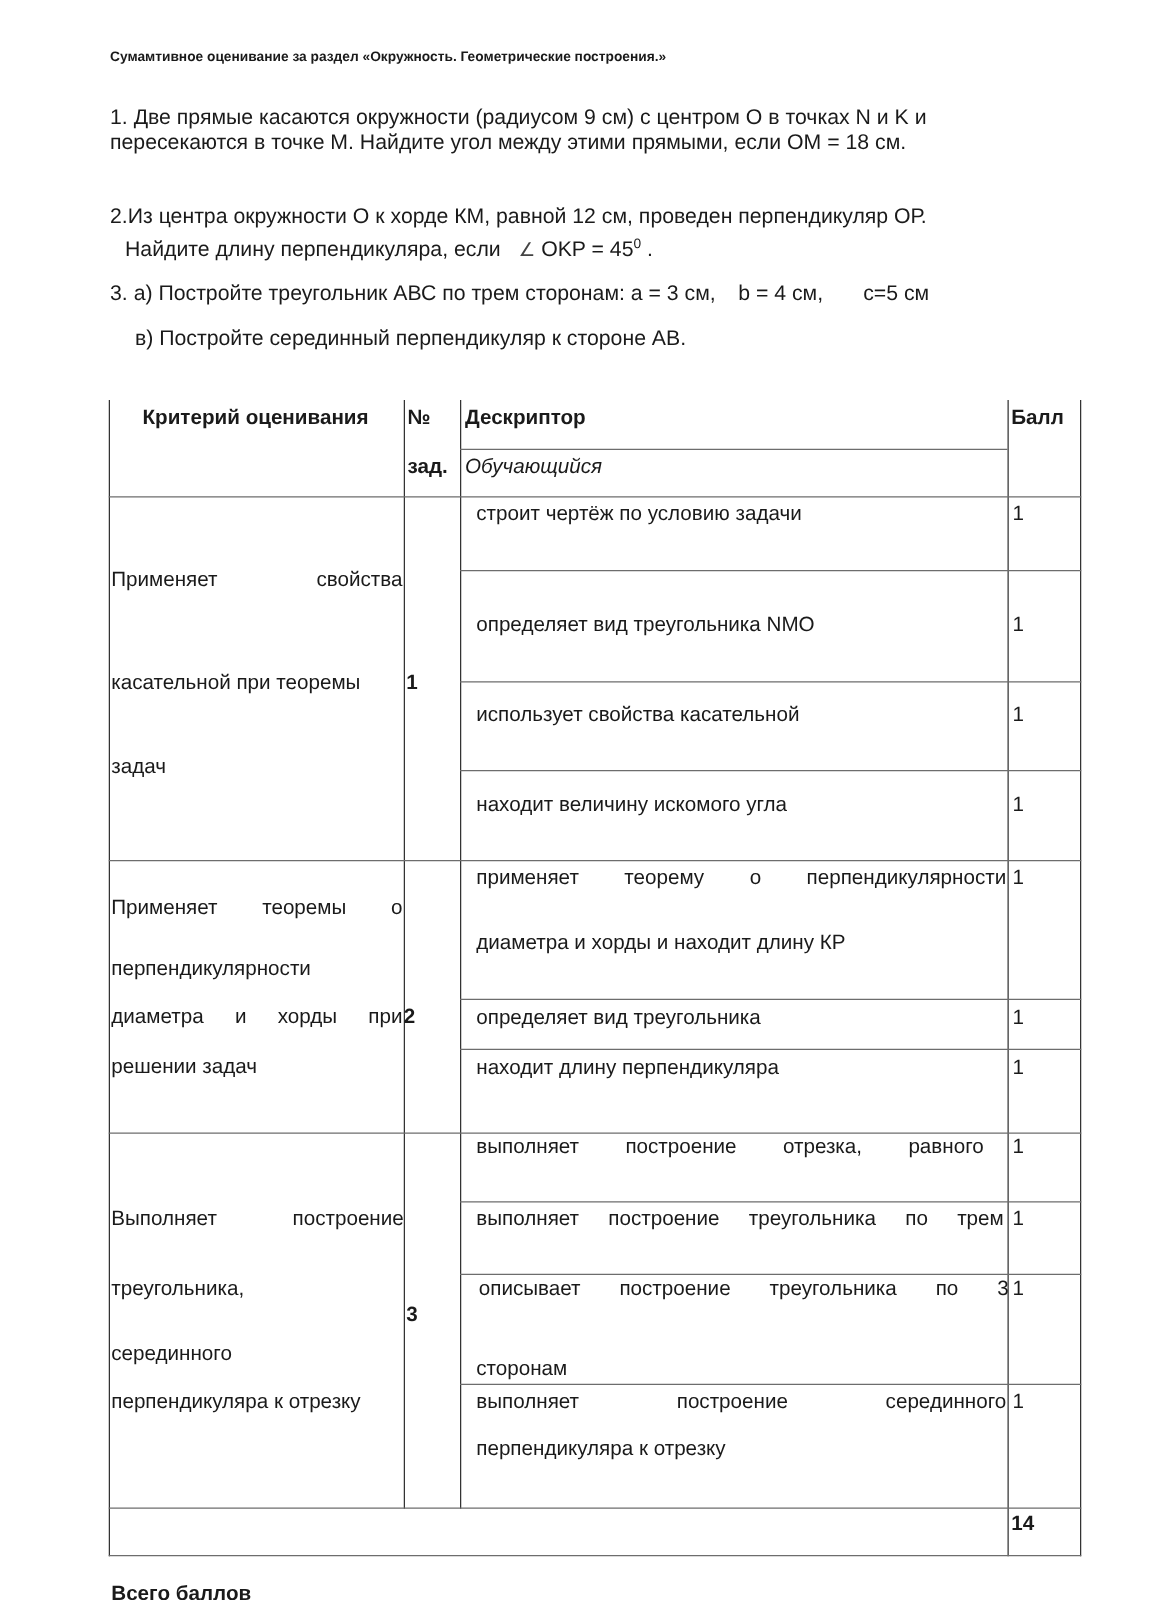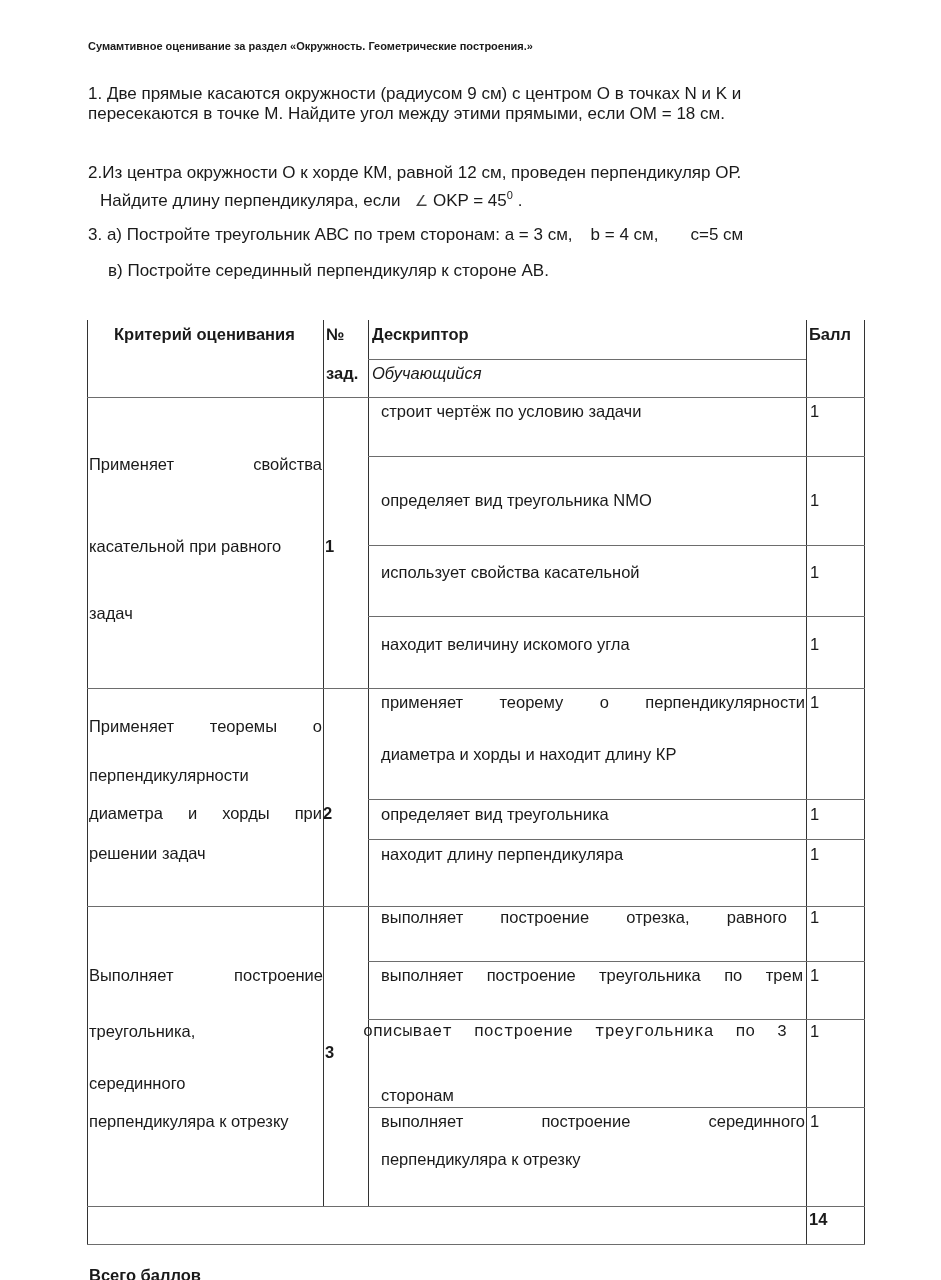--- a/index.html
+++ b/index.html
@@ -76,21 +76,21 @@
   <div class="cell bold" style="left:326px; top:325px;">№</div>
   <div class="cell bold" style="left:326px; top:364px;">зад.</div>
   <div class="cell bold" style="left:372px; top:325px;">Дескриптор</div>
   <div class="cell ital" style="left:372px; top:364px;">Обучающийся</div>
   <div class="cell bold" style="left:809px; top:325px;">Балл</div>
 
   <div class="cell justify" style="left:89px; top:455px; width:233px;">
     <span>Применяет</span>
     <span>свойства</span>
   </div>
-  <div class="cell" style="left:89px; top:537px;">касательной при равного</div>
+  <div class="cell" style="left:89px; top:537px;">касательной при теоремы</div>
   <div class="cell" style="left:89px; top:604px;">задач</div>
   <div class="cell bold" style="left:325px; top:537px;">1</div>
 
   <div class="cell" style="left:381px; top:402px;">строит чертёж по условию задачи</div>
   <div class="cell" style="left:810px; top:402px;">1</div>
   <div class="cell" style="left:381px; top:491px;">определяет вид треугольника NMO</div>
   <div class="cell" style="left:810px; top:491px;">1</div>
   <div class="cell" style="left:381px; top:563px;">использует свойства касательной</div>
   <div class="cell" style="left:810px; top:563px;">1</div>
   <div class="cell" style="left:381px; top:635px;">находит величину искомого угла</div>
@@ -143,21 +143,21 @@
 
   <div class="cell justify" style="left:381px; top:966px; width:422px;">
     <span>выполняет</span>
     <span>построение</span>
     <span>треугольника</span>
     <span>по</span>
     <span>трем</span>
   </div>
   <div class="cell" style="left:810px; top:966px;">1</div>
 
-  <div class="cell justify" style="left:363px; top:1022px; width:424px;font-family:Liberation Mono, monospace;">
+  <div class="cell justify" style="left:383px; top:1022px; width:424px;">
     <span>описывает</span>
     <span>построение</span>
     <span>треугольника</span>
     <span>по</span>
     <span>3</span>
   </div>
   <div class="cell" style="left:381px; top:1074px;margin-top:12px;">сторонам</div>
   <div class="cell" style="left:810px; top:1022px;">1</div>
 
   <div class="cell justify" style="left:381px; top:1112px; width:424px;">

